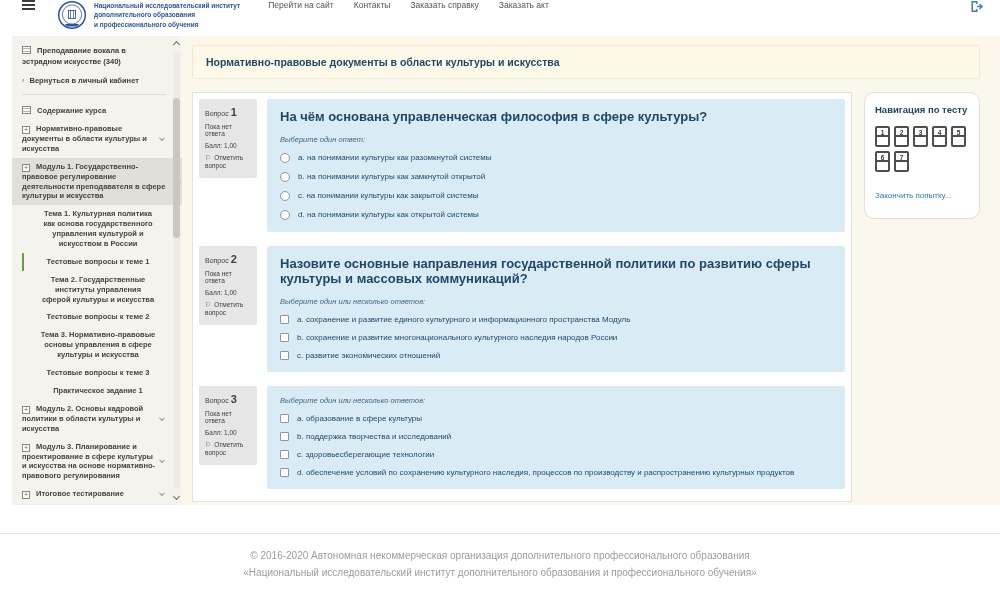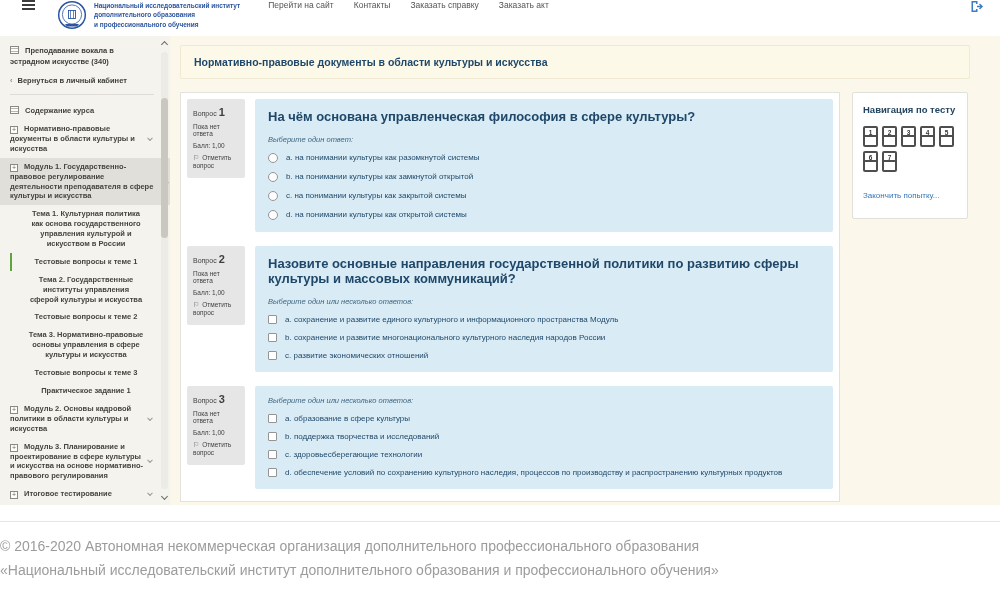--- a/index.html
+++ b/index.html
@@ -19,21 +19,21 @@
     line-height:1.45; }
   .hnav { display:flex; gap:20px; margin-left:28px; font-size:8.5px; color:#555; }
   .hnav-link { cursor:pointer; }
   .logout { margin-left:auto; cursor:pointer; display:flex; align-items:center; }
 
   
   .content { flex:0 0 469px; height:469px; display:flex; }
 
   
   .sidebar { width:170px; flex:0 0 170px; background:#f4f3ee; position:relative;
-    padding:10px 16px 8px 10px; overflow:hidden; }
+    padding:10px 16px 8px 10px; overflow:hidden;margin-left:12px; }
   .sb-course { font-size:7.5px; font-weight:bold; color:#3e3d37; line-height:1.4;
     cursor:pointer; margin-bottom:9px; }
   .sb-back { font-size:7.5px; font-weight:bold; color:#3e3d37; cursor:pointer;
     margin-bottom:9px; }
   .sb-back .lt { color:#8a8a84; margin-right:5px; }
   .sb-divider { border-top:1px solid #dedcd5; margin:7px 0; }
   .sb-item { position:relative; font-size:7.5px; font-weight:bold; color:#45443d;
     line-height:1.32; padding:4px 10px 4px 0; cursor:pointer; }
   .sb-item.sub { padding-left:18px;text-align:center; }
   .sb-item.current { border-left:2px solid #61a242; padding-left:16px; }
@@ -80,32 +80,32 @@
   .q-prompt { font-size:7.5px; font-style:italic; color:#3e637f; margin-bottom:4px; }
   .q-option { display:flex; align-items:center; gap:8px; padding:4.5px 0;
     font-size:8px; color:#1f4769; cursor:pointer; }
   .ctrl-radio { width:10px; height:10px; flex:0 0 10px; border:1px solid #959595;
     border-radius:50%; background:#fcfcfc; }
   .ctrl-check { width:9px; height:9px; flex:0 0 9px; border:1px solid #959595;
     border-radius:1px; background:#fff; }
 
   
   .nav-card { width:116px; flex:0 0 116px; background:#fff; border:1px solid #e1e0db;
-    border-radius:2px; padding:11px 10px 16px; }
+    border-radius:10px; padding:11px 10px 16px; }
   .nav-title { font-size:9.5px; font-weight:bold; color:#24455f; margin-bottom:11px; }
   .nav-btns { display:flex; flex-wrap:wrap; gap:4px; margin-bottom:12px; }
   .nav-btn { width:15px; height:21px; border:2px solid #4e4e4e; border-radius:2px;
     background:#fff; cursor:pointer; }
   .nav-btn .num { height:9px; line-height:9px; text-align:center; font-size:6.5px;
     font-weight:bold; color:#333; border-bottom:2px solid #4e4e4e; }
   .nav-finish { font-size:8px; color:#3477b8; cursor:pointer; }
 
   
-  .footer { margin-top:16px; border-top:1px solid #e7e6e2; background:#fff;
-    padding-top:13px; text-align:left; font-size:14px; color:#9c9c9c;
+  .footer { margin-top:28px; border-top:1px solid #e7e6e2; background:#fff;
+    padding-top:13px; text-align:center; font-size:10px; color:#9c9c9c;
     line-height:1.7; flex:1; }
 </style>
 </head>
 <body>
 
 <div id="app">
 
   <div class="header">
     <div class="burger"></div>
     <div class="logo-wrap">

